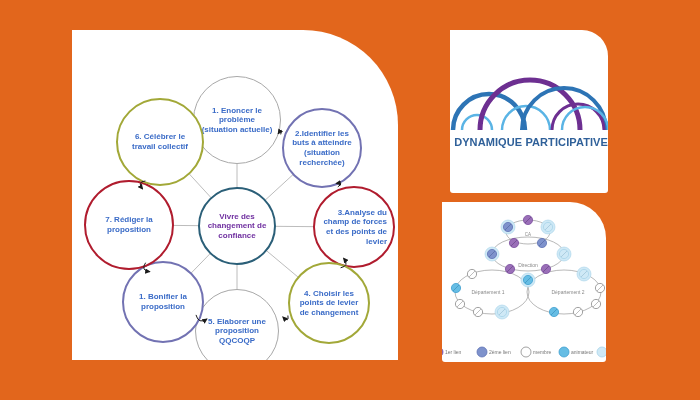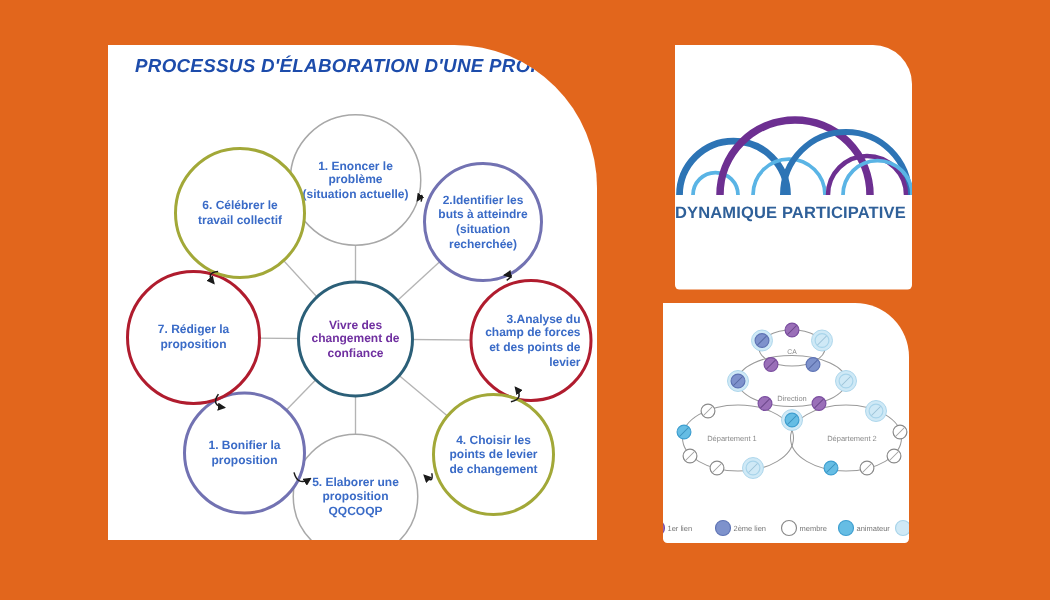--- a/index.html
+++ b/index.html
@@ -11,21 +11,21 @@
            white-space:nowrap;letter-spacing:.2px;z-index:4;}
   .diagram{position:absolute;left:0;top:0;width:326px;height:330px;}
   .diagram svg{position:absolute;left:0;top:0;}
   .spokes{z-index:0;}
   .arrows{z-index:3;pointer-events:none;}
   .pcircle{position:absolute;border-radius:50%;background:#fff;display:flex;align-items:center;
            justify-content:center;text-align:center;font-weight:bold;font-size:8px;line-height:1.2;
            z-index:1;box-sizing:border-box;padding:6px;}
   .panel-logo{left:450px;top:30px;width:158px;height:163px;border-radius:0 26px 3px 3px;overflow:hidden;}
   .panel-logo svg{position:absolute;left:0;top:0;}
-  .logo-text{position:absolute;left:0;right:0;top:106px;text-align:left;font-size:11px;
+  .logo-text{position:absolute;left:0;right:0;top:106px;text-align:right;font-size:11px;
              font-weight:600;letter-spacing:.1px;white-space:nowrap;}
   .panel-socio{left:442px;top:202px;width:164px;height:160px;border-radius:0 36px 3px 3px;overflow:hidden;}
 </style>
 </head>
 <body>
 
 <div class="stage" style="background: rgb(226, 102, 28);">
 
   <div class="panel panel-left">
     <div class="diagram">
@@ -62,21 +62,20 @@
             <path d="M208.7 104.4 Q210.9 96.7 206.3 103.6" marker-end="url(#ah)"></path>
             <path d="M265.8 156.9 Q272.5 152.2 264.4 153.4" marker-end="url(#ah)"></path>
             <path d="M268.6 237.8 Q277.7 235.8 271.7 228.4" marker-end="url(#ah)"></path>
             <path d="M215.9 285.5 Q217.2 293.3 210.9 287.0" marker-end="url(#ah)"></path>
             <path d="M124.0 284.9 Q126.5 294.5 134.8 289.1" marker-end="url(#ah)"></path>
             <path d="M73.6 232.7 Q68.3 240.5 77.6 241.7" marker-end="url(#ah)"></path>
             <path d="M73.4 151.0 Q64.7 151.7 70.5 158.8" marker-end="url(#ah)"></path>
           </g>
         </svg>
     </div>
-    <div class="p-title" style="color: rgb(29, 76, 171);">PROCESSUS D'ÉLABORATION D'UNE  PROPOSI</div>
   </div>
 
   <div class="panel panel-logo">
     <svg width="158" height="106" viewBox="0 0 158 106">
       <g fill="none" stroke-linecap="butt">
         <path d="M3 100 A36 36 0 0 1 75 100" stroke="#2d74b5" stroke-width="4.5"></path>
         <path d="M12 100 A15 15 0 0 1 42 100" stroke="#5ab4e5" stroke-width="2.5"></path>
         <path d="M30 100 A50 50 0 0 1 130 100" stroke="#6d2f91" stroke-width="5"></path>
         <path d="M52 100 A24 24 0 0 1 100 100" stroke="#5ab4e5" stroke-width="2.5"></path>
         <path d="M72 100 A42 42 0 0 1 156 100" stroke="#2d74b5" stroke-width="4"></path>

